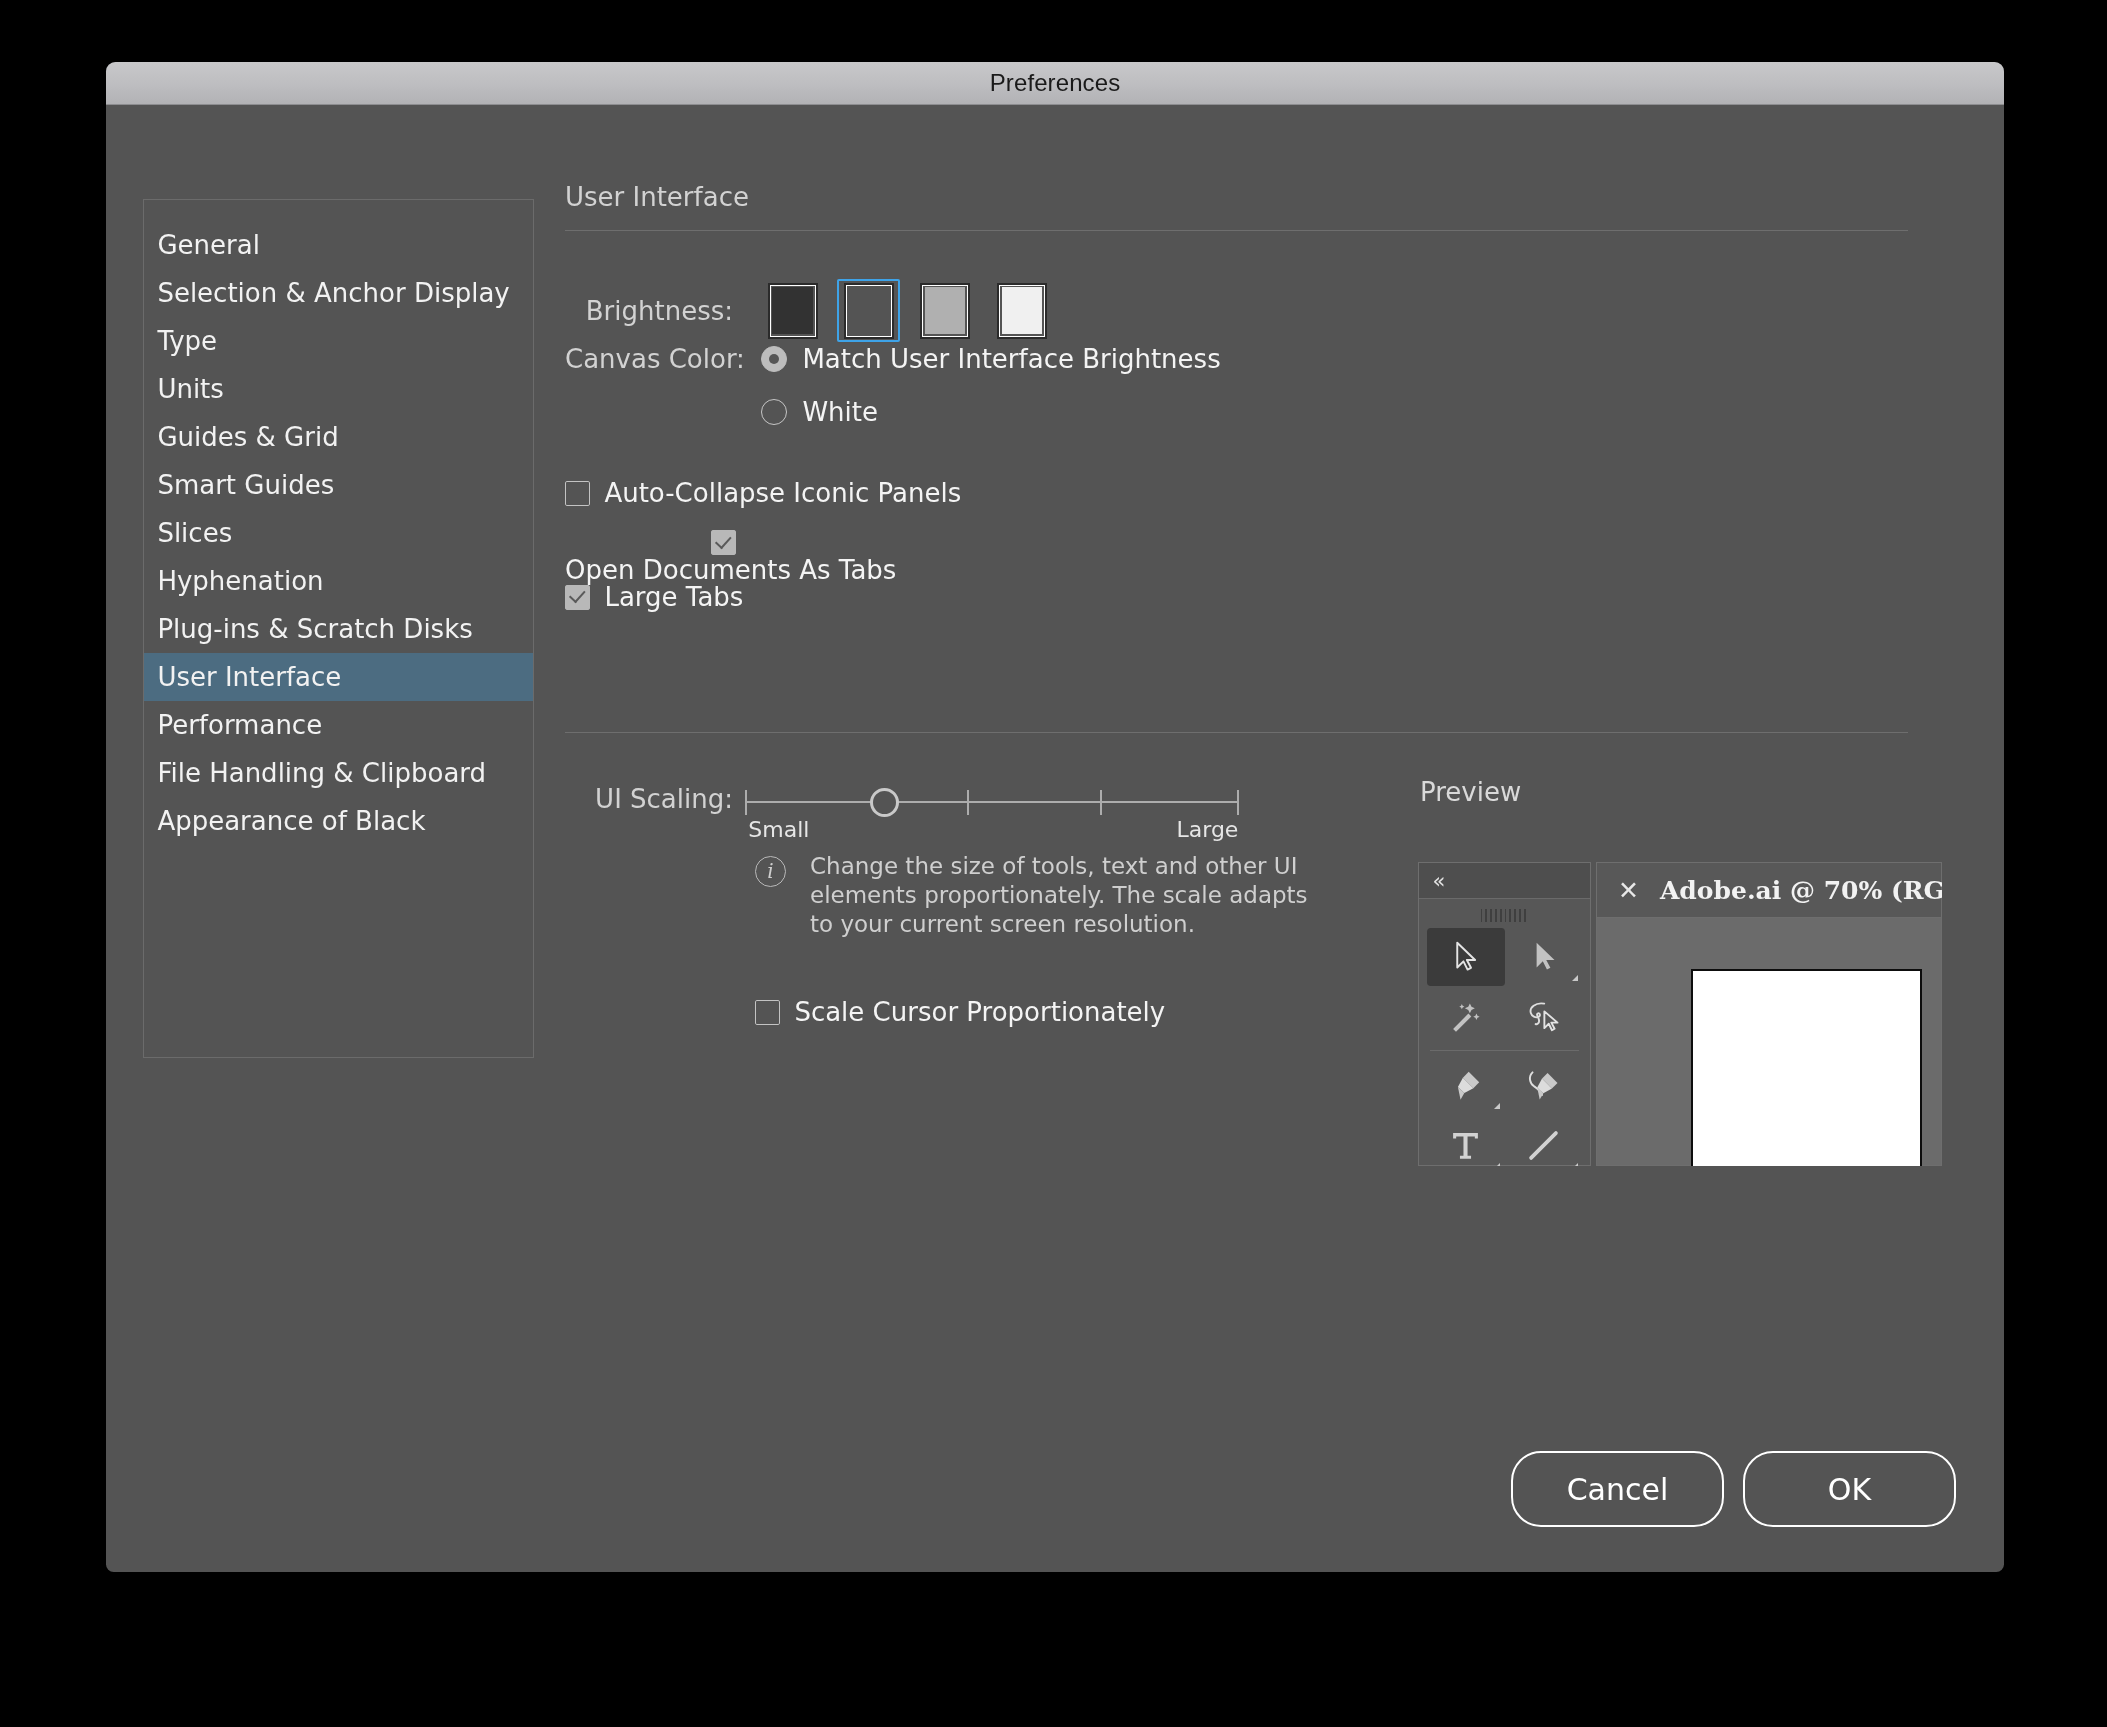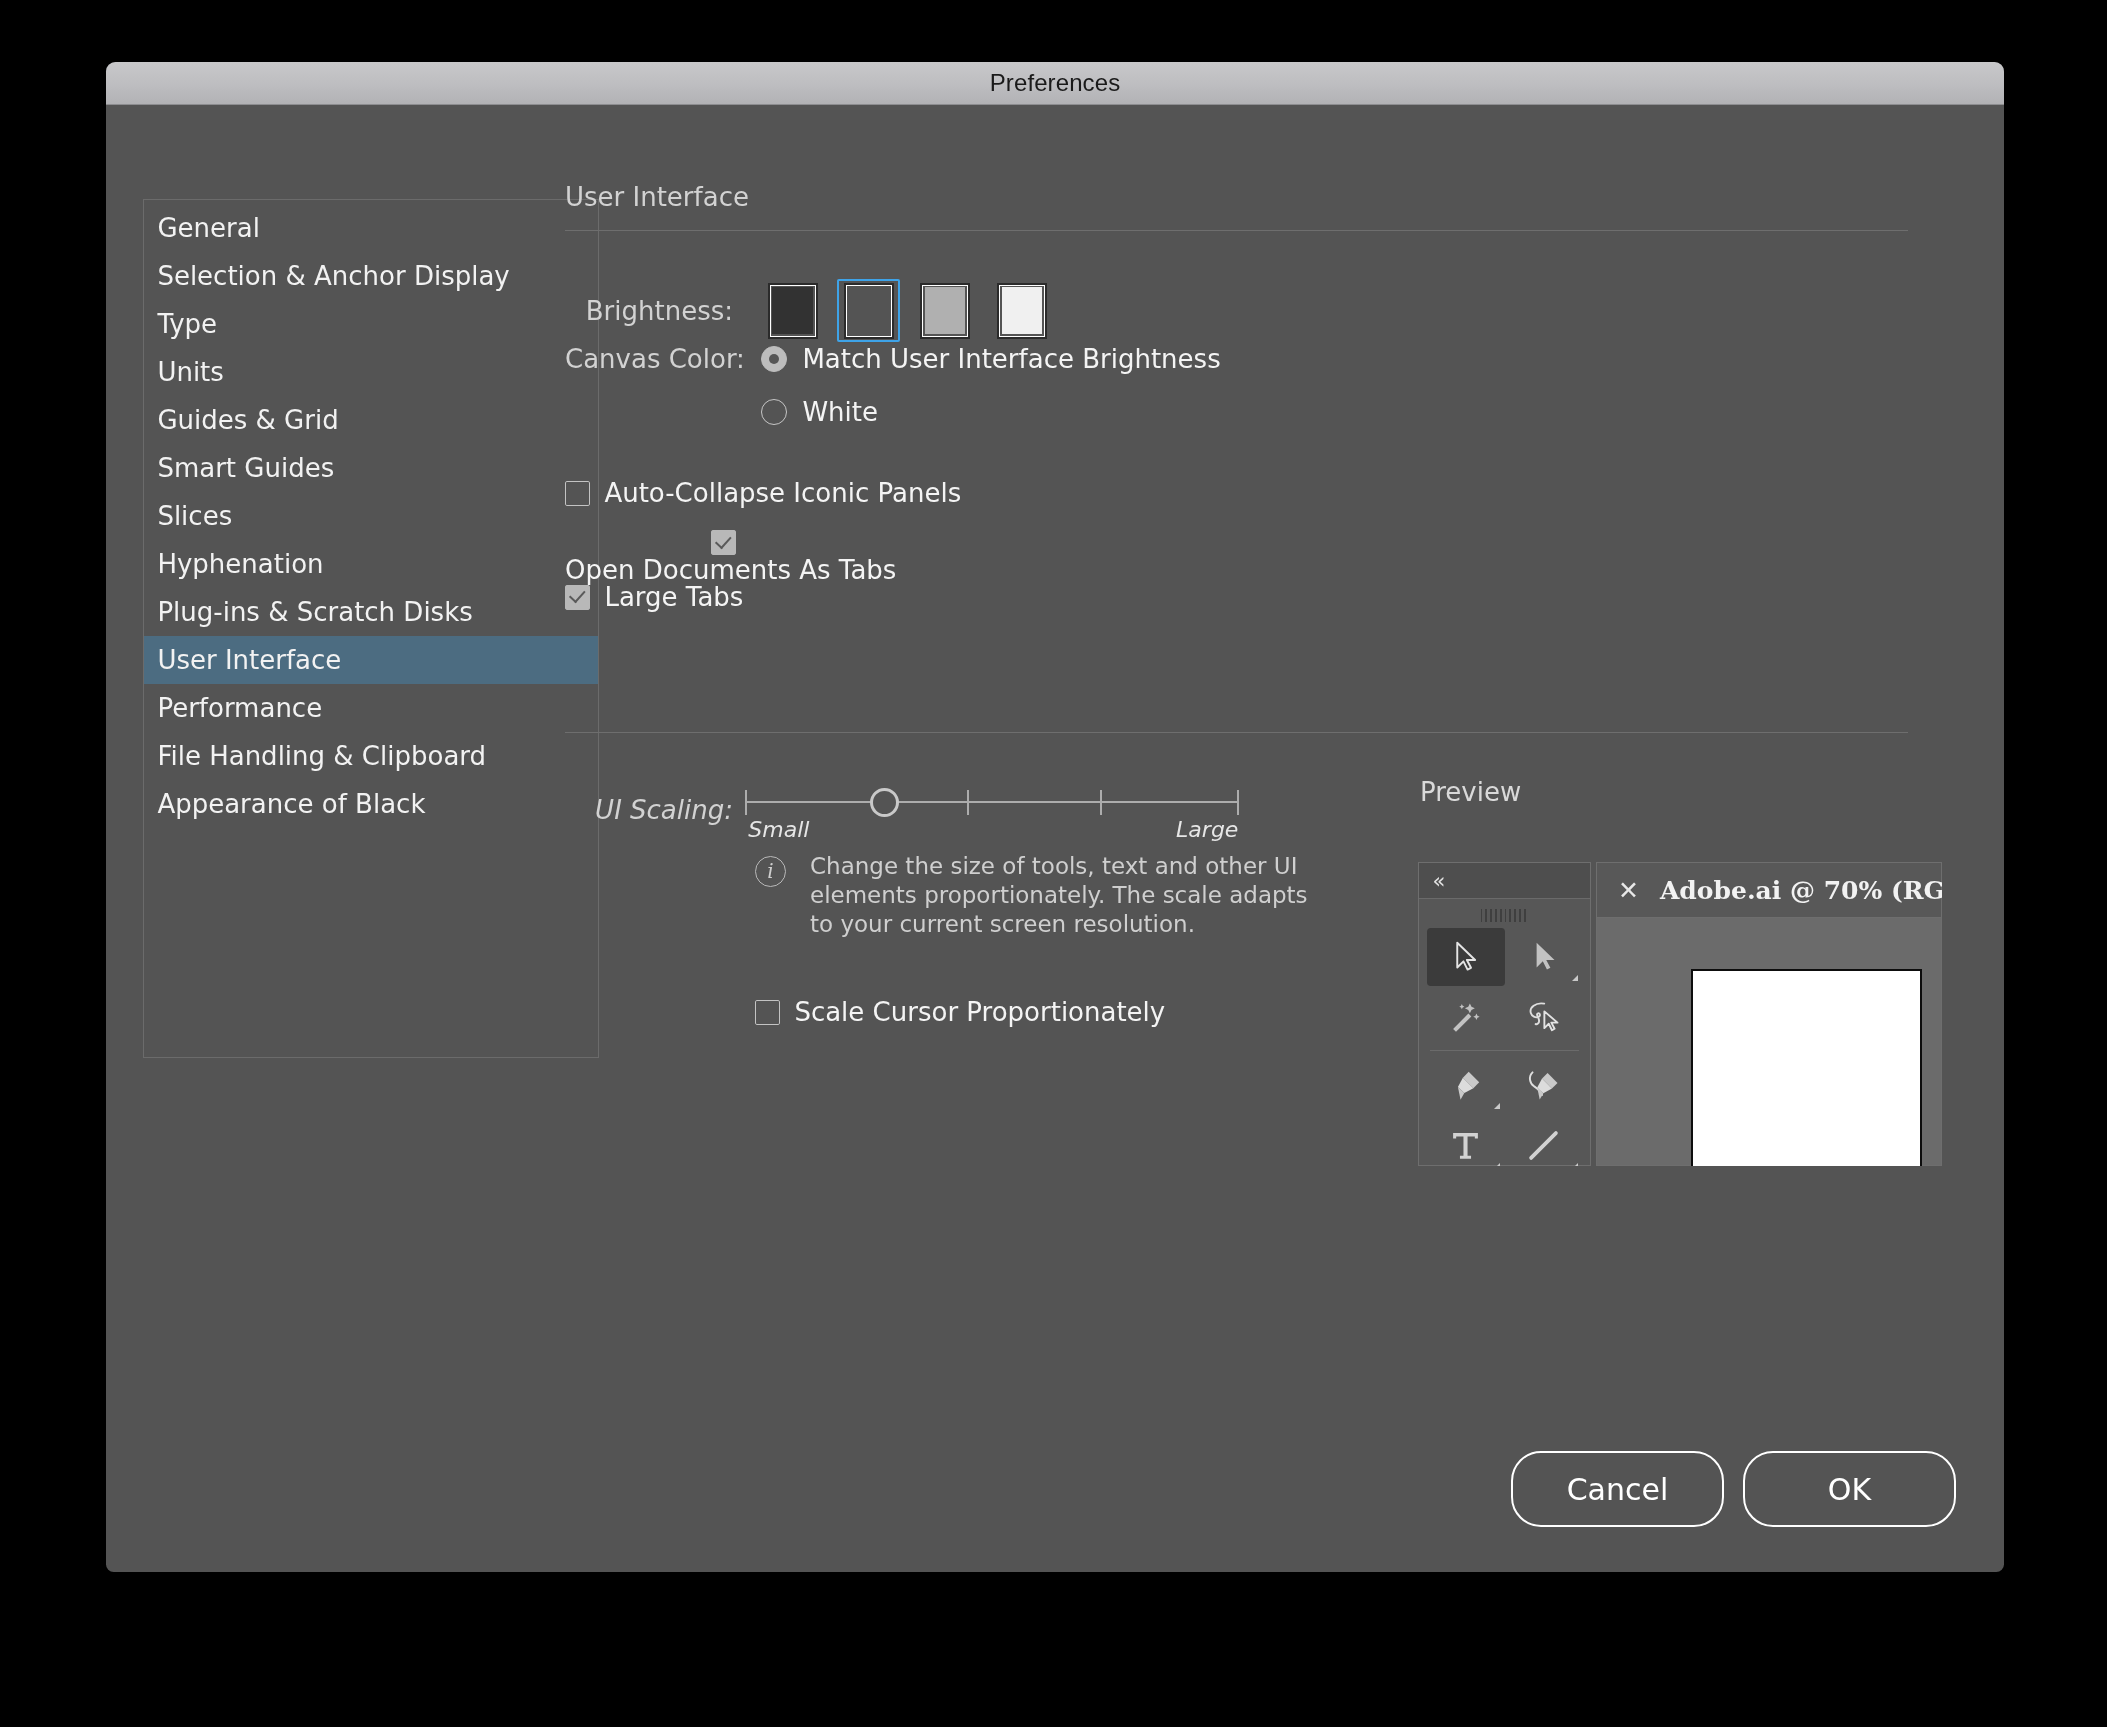--- a/index.html
+++ b/index.html
@@ -45,26 +45,26 @@
   #dialog-body {
     position: relative;
     height: calc(100% - 43px);
   }
 
   
   #sidebar {
     position: absolute;
     left: 37px;
     top: 94px;
-    width: 456px;
+    width: 391px;
     height: 859px;
     background: #545454;
     border: 1px solid #6b6b6b;
     box-sizing: border-box;
-    padding-top: 4px;
+    padding-top: 21px;
   }
   .side-item {
     height: 48px;
     line-height: 48px;
     padding-left: 13.4px;
     font-family: "DejaVu Sans", sans-serif;
     font-size: 26px;
     color: #f2f2f2;
     white-space: nowrap;
     cursor: default;
@@ -223,22 +223,21 @@
     border-width: 0 2.9px 2.9px 0;
     transform: rotate(42deg);
   }
 
   
   #scaling-row {
     position: absolute;
     left: 0;
     top: 672px;
     display: flex;
-    align-items: center;
-    font-style: italic;
+    align-items: flex-start;
   }
   #scaling-label {
     width: 168px;
     text-align: right;
     line-height: 44px;
   }
   #slider-area {
     position: relative;
     margin-left: 13.4px;
     width: 492px;

